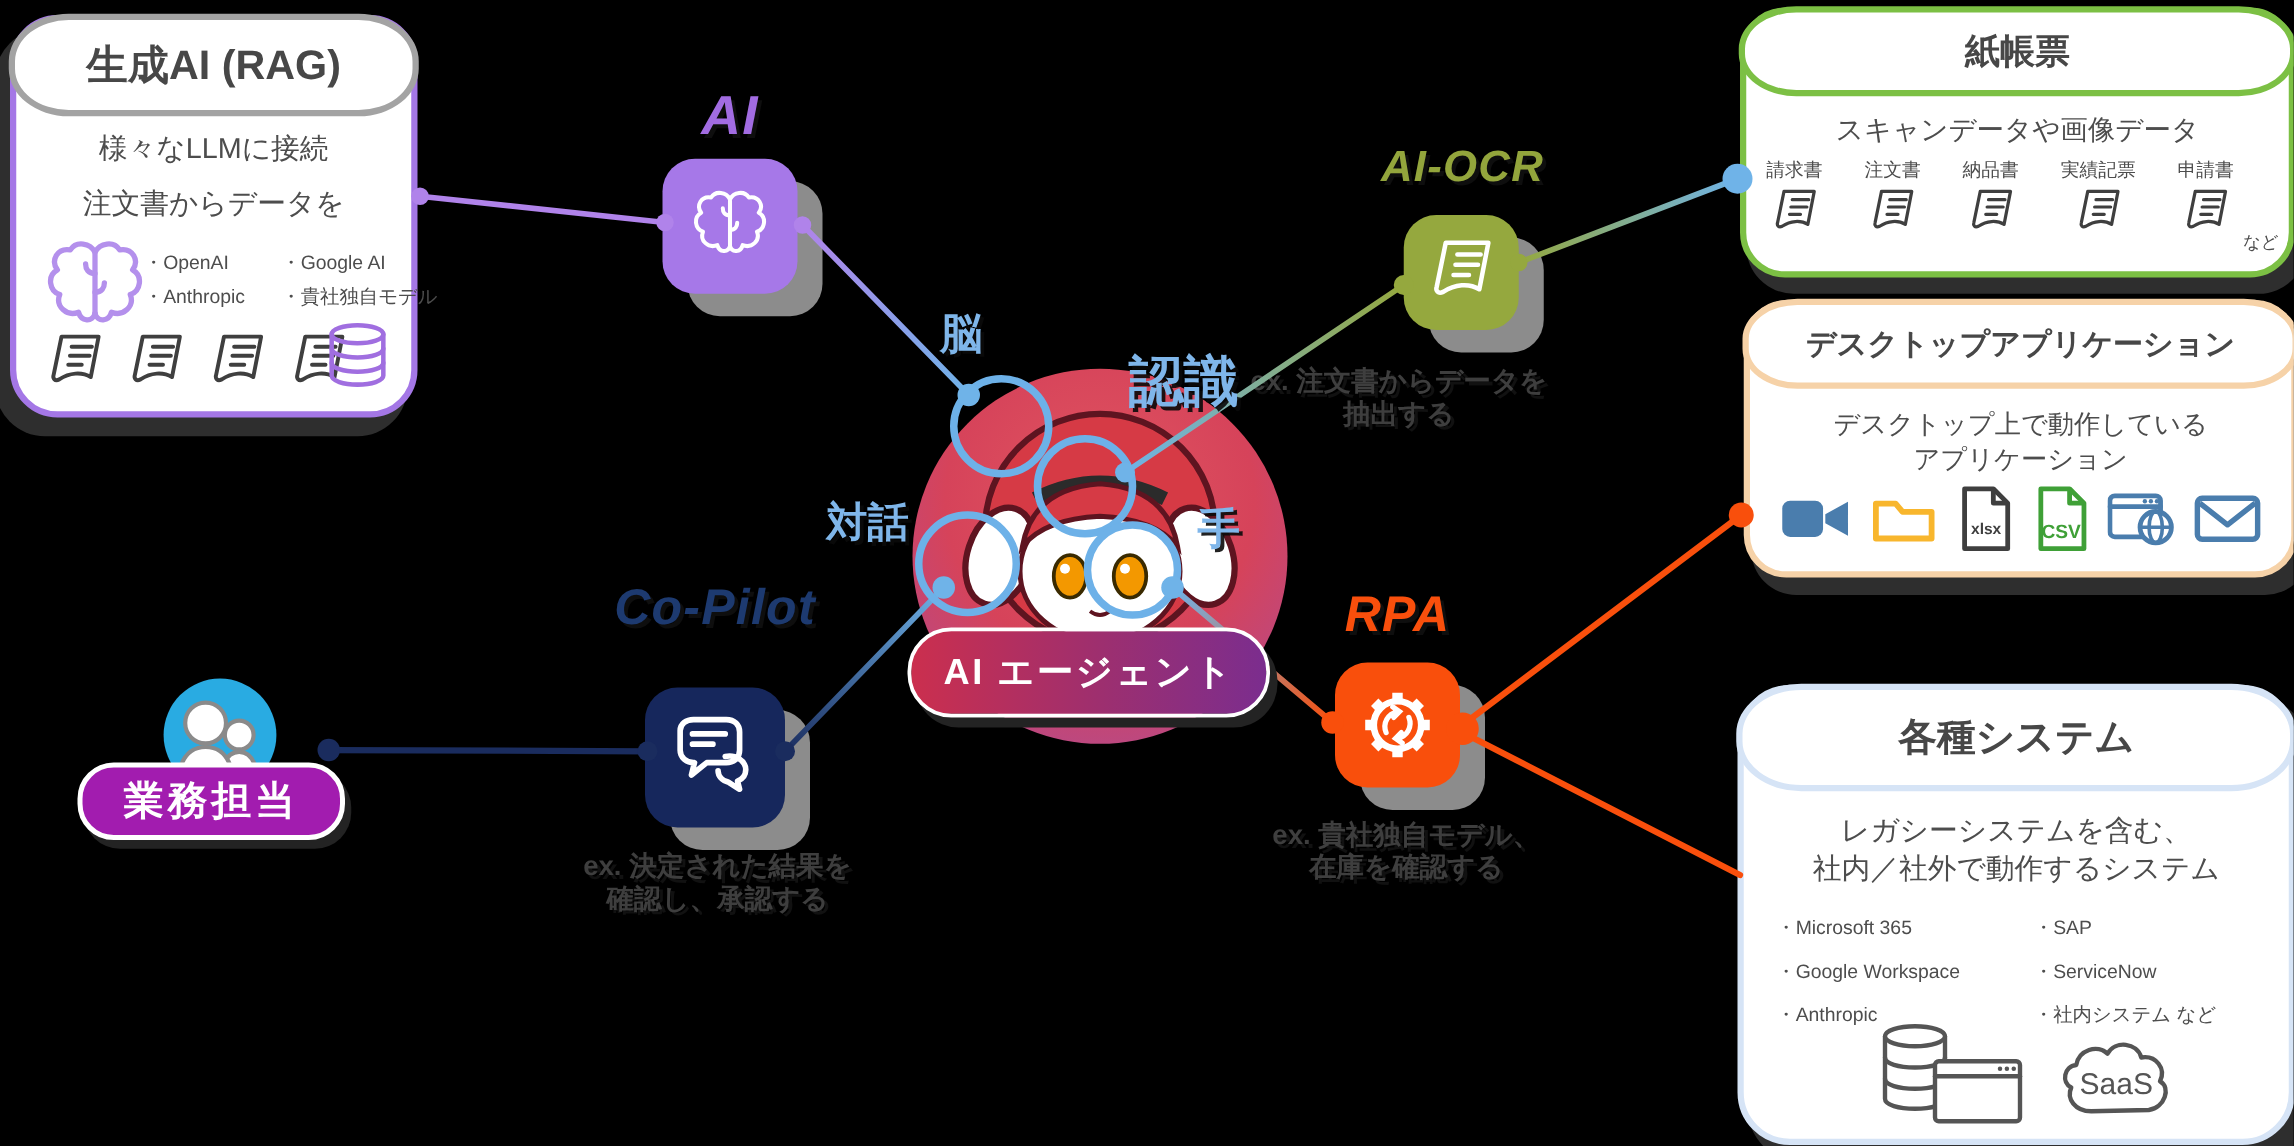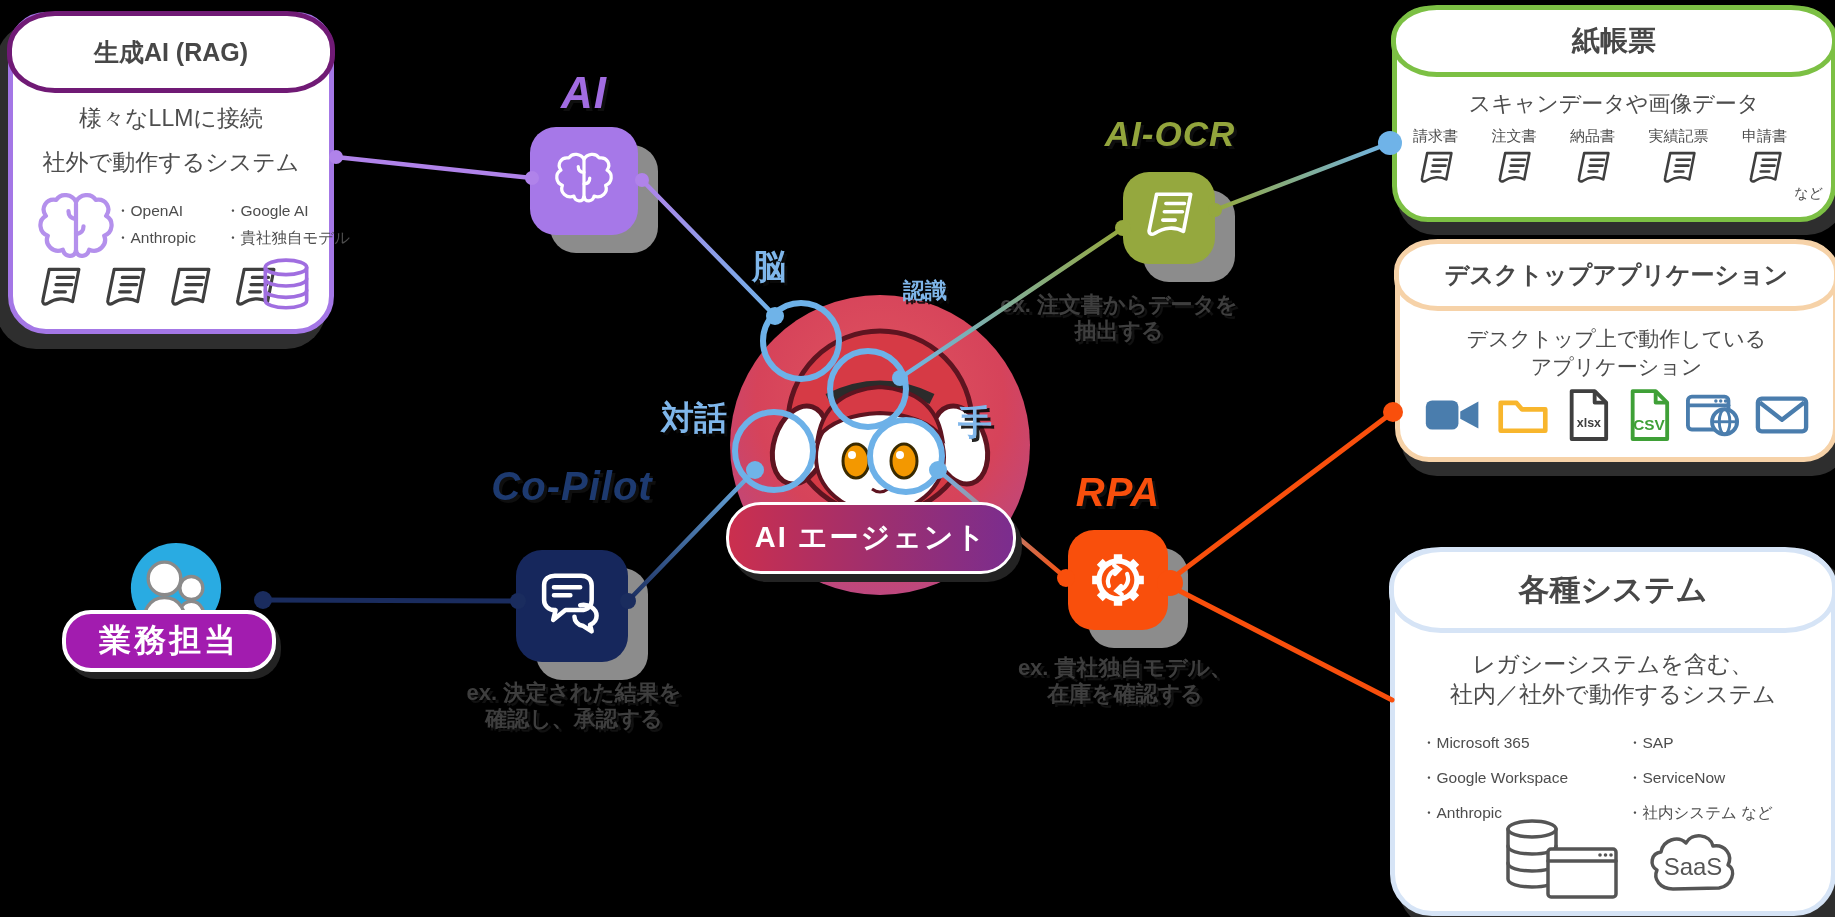--- a/index.html
+++ b/index.html
@@ -8,21 +8,21 @@
   
   .panel{position:absolute;background:#fff;}
   .panel-head{position:absolute;left:-6px;right:-6px;top:-6px;background:#fff;
               display:flex;align-items:center;justify-content:center;
               font-weight:bold;color:#474747;}
   .body-line{position:absolute;left:0;right:0;text-align:center;color:#4d4d4d;}
   .bullet-col{position:absolute;color:#4d4d4d;font-size:15.5px;line-height:27px;white-space:nowrap;}
 
   #rag-panel{left:8px;top:12px;width:316px;height:312px;border:5px solid #a477e6;
              border-radius:38px;box-shadow:-10px 13px 0 2px #2e2e2e;}
-  #rag-panel .panel-head{height:72px;border:5px solid #701a75;border-radius:48px/38px;font-size:25px;}
+  #rag-panel .panel-head{height:72px;border:5px solid #a3a3a3;border-radius:48px/38px;font-size:33px;}
   #rag-line1{top:86px;font-size:23px;}
   #rag-line2{top:130px;font-size:23px;}
   #rag-brain{position:absolute;left:16px;top:166px;width:94px;height:94px;color:#b490ec;}
   #rag-b1{left:102px;top:180px;}
   #rag-b2{left:212px;top:180px;}
   #rag-docs{position:absolute;left:20px;top:246px;display:flex;gap:11px;color:#3f3f3f;}
   #rag-db{position:absolute;right:12px;top:238px;width:62px;height:62px;color:#a06ee0;}
 
   #paper-panel{left:1392px;top:6px;width:434px;height:206px;border:5px solid #7cc044;
                border-radius:36px;box-shadow:7px 11px 0 2px #2e2e2e;}
@@ -73,21 +73,21 @@
 
   
   #mascot{position:absolute;left:728px;top:293px;width:304px;height:304px;}
   #agent-pill{position:absolute;left:726px;top:502px;width:284px;height:66px;border-radius:35px;
               background:linear-gradient(90deg,#cb2f4e 0%,#9c2f70 55%,#7b2d8e 100%);
               border:3px solid #fff;box-shadow:6px 8px 0 #232323;display:flex;align-items:center;
               justify-content:center;color:#fff;font-size:29px;font-weight:bold;letter-spacing:2px;z-index:7;}
   .tag{position:absolute;font-weight:800;color:#7fb6ea;font-size:34px;z-index:7;
        text-shadow:3px 3px 0 rgba(10,10,10,.9);}
   #tag-brain{left:752px;top:244px;}
-  #tag-recog{left:903px;top:276px;font-size:22px;font-family:Liberation Serif, serif;}
+  #tag-recog{left:903px;top:276px;font-size:44px;font-family:Liberation Serif, serif;}
   #tag-dialog{left:661px;top:396px;font-size:33px;}
   #tag-hand{left:958px;top:400px;}
   #user-icon{position:absolute;left:128px;top:540px;width:96px;height:96px;}
   #user-pill{position:absolute;left:62px;top:610px;width:206px;height:54px;border-radius:29px;
              background:#a21caf;border:4px solid #fff;box-shadow:5px 7px 0 #232323;display:flex;
              align-items:center;justify-content:center;color:#fff;font-size:32px;font-weight:bold;
              letter-spacing:3px;z-index:7;}
 
   #wires{position:absolute;left:0;top:0;z-index:5;pointer-events:none;}
   svg text{font-family:"Liberation Sans",sans-serif;}
@@ -136,21 +136,21 @@
       </g>
     </symbol>
   </defs>
 </svg>
 
 <div class="stage">
 
   <div class="panel" id="rag-panel">
     <div class="panel-head">生成AI (RAG)</div>
     <div class="body-line" id="rag-line1">様々なLLMに接続</div>
-    <div class="body-line" id="rag-line2">社外で動作するシステム</div>
+    <div class="body-line" id="rag-line2">注文書からデータを</div>
     <svg id="rag-brain">
         <use href="#ic-brain"></use>
       </svg>
     <div class="bullet-col" id="rag-b1">
       <div>・OpenAI</div>
       <div>・Anthropic</div>
     </div>
     <div class="bullet-col" id="rag-b2">
       <div>・Google AI</div>
       <div>・貴社独自モデル</div>

